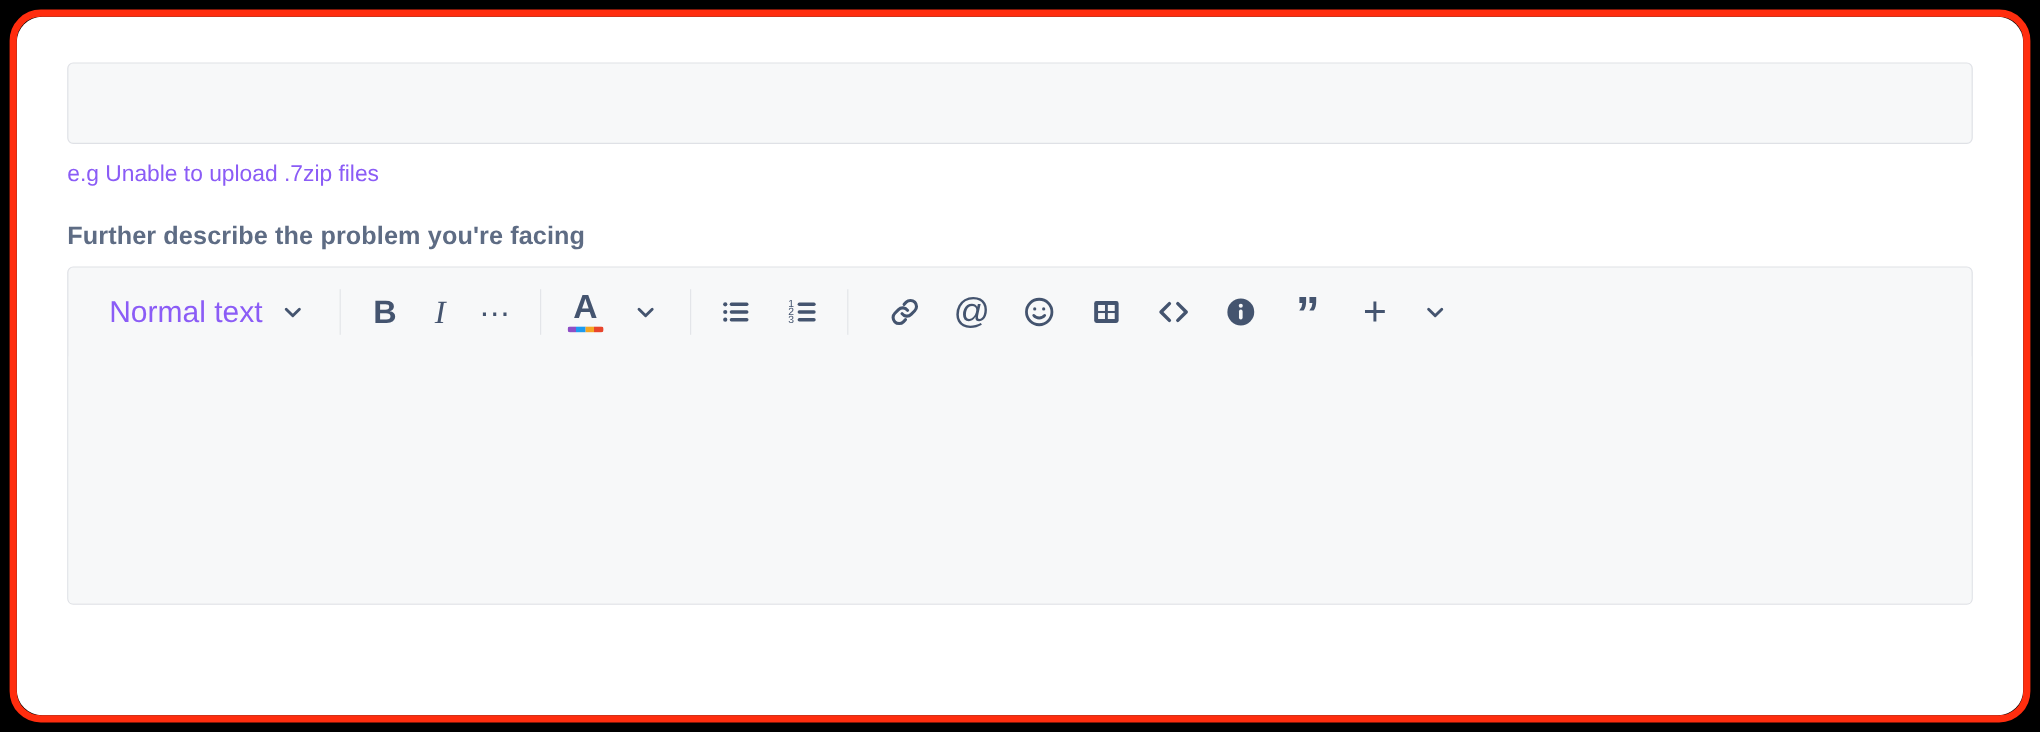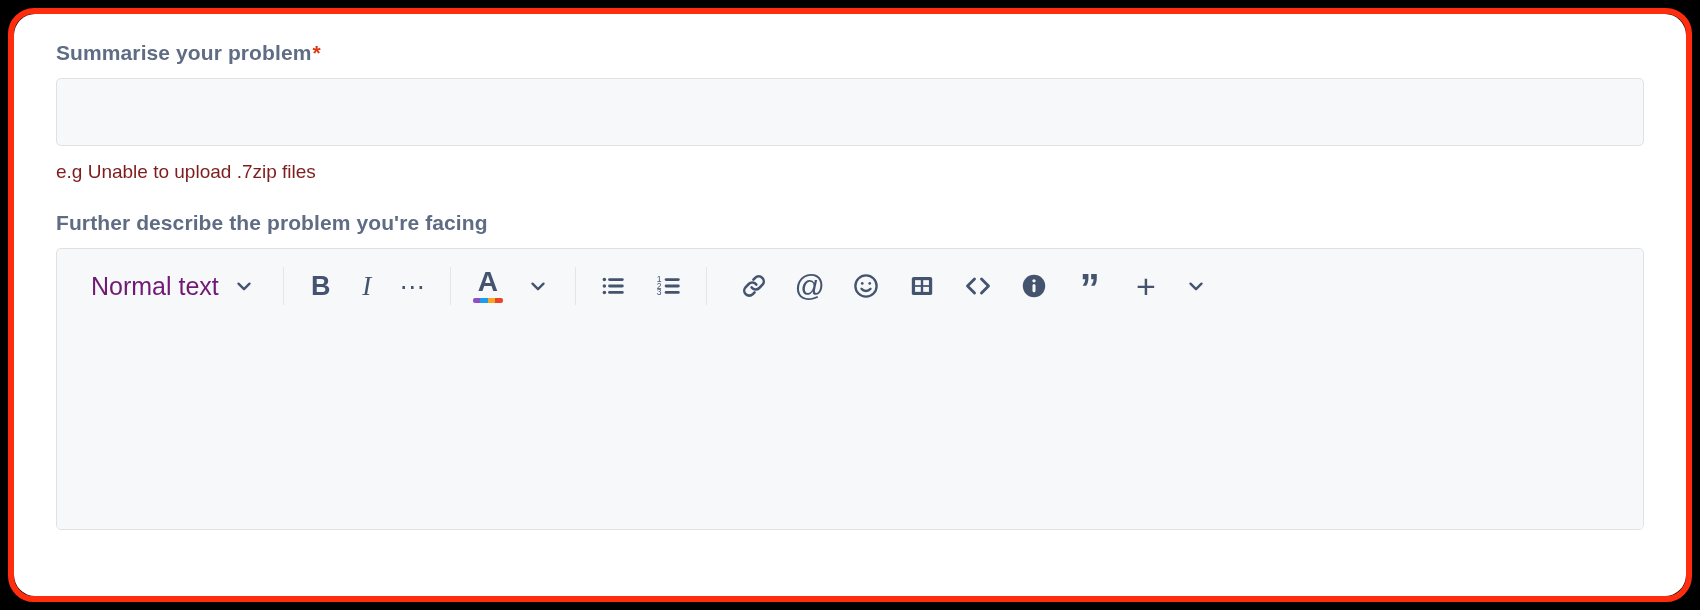--- a/index.html
+++ b/index.html
@@ -75,21 +75,21 @@
     font-family: "Liberation Sans", sans-serif;
     font-size: 18px;
     color: #172B4D;
     padding: 0 14px;
   }
   #summary-input::placeholder { color: #8993A4; }
 
   .helper-text {
     margin-top: 14px;
     font-size: 19px;
-    color: #7f1d1d;
+    color: #8b5cf6;
     line-height: 24px;
   }
 
   
   #description-block { margin-top: 26px; }
 
   #editor-shell {
     margin-top: 12px;
     box-sizing: border-box;
     width: 100%;
@@ -138,21 +138,21 @@
     font-family: "Liberation Sans", sans-serif;
   }
 
   #block-type-button {
     padding: 0 14px 0 22px;
     gap: 14px;
     min-width: 0;
   }
   #block-type-label {
     font-size: 25px;
-    color: #701a75;
+    color: #8b5cf6;
     line-height: 30px;
     white-space: nowrap;
   }
 
   .glyph-bold {
     font-size: 27px;
     font-weight: bold;
     line-height: 1;
     font-family: "Liberation Sans", sans-serif;
   }
@@ -231,21 +231,20 @@
   svg { display: block; }
 </style>
 </head>
 <body>
 
 <div id="highlight-frame"></div>
 
 <div id="form-card">
 
   <div>
-    <label class="field-label" for="summary-input"><span>Summarise your problem</span><span class="required-star">*</span></label>
 
     <input id="summary-input" type="text" value="" placeholder="" style="">
 
     <div class="helper-text">e.g Unable to upload .7zip files</div>
   </div>
 
   <div id="description-block">
     <div class="field-label">Further describe the problem you're facing</div>
 
     <div id="editor-shell">

